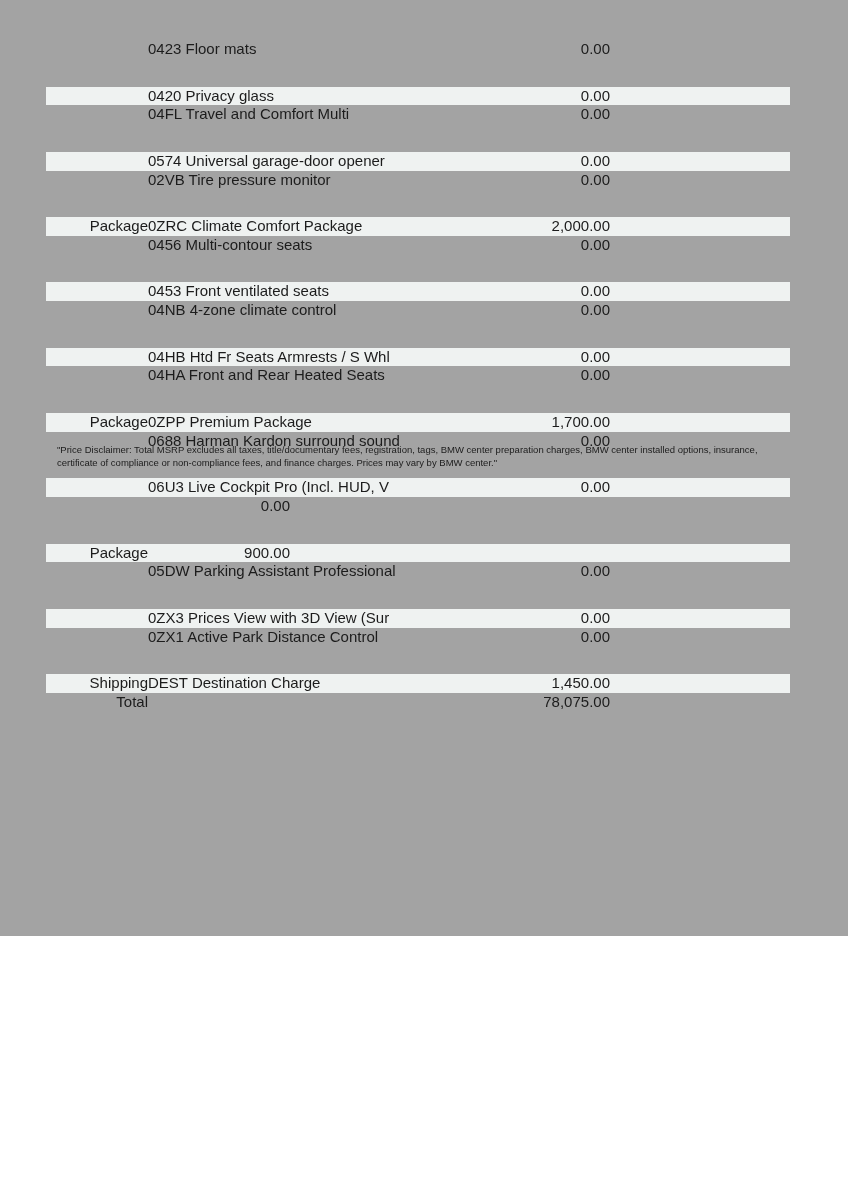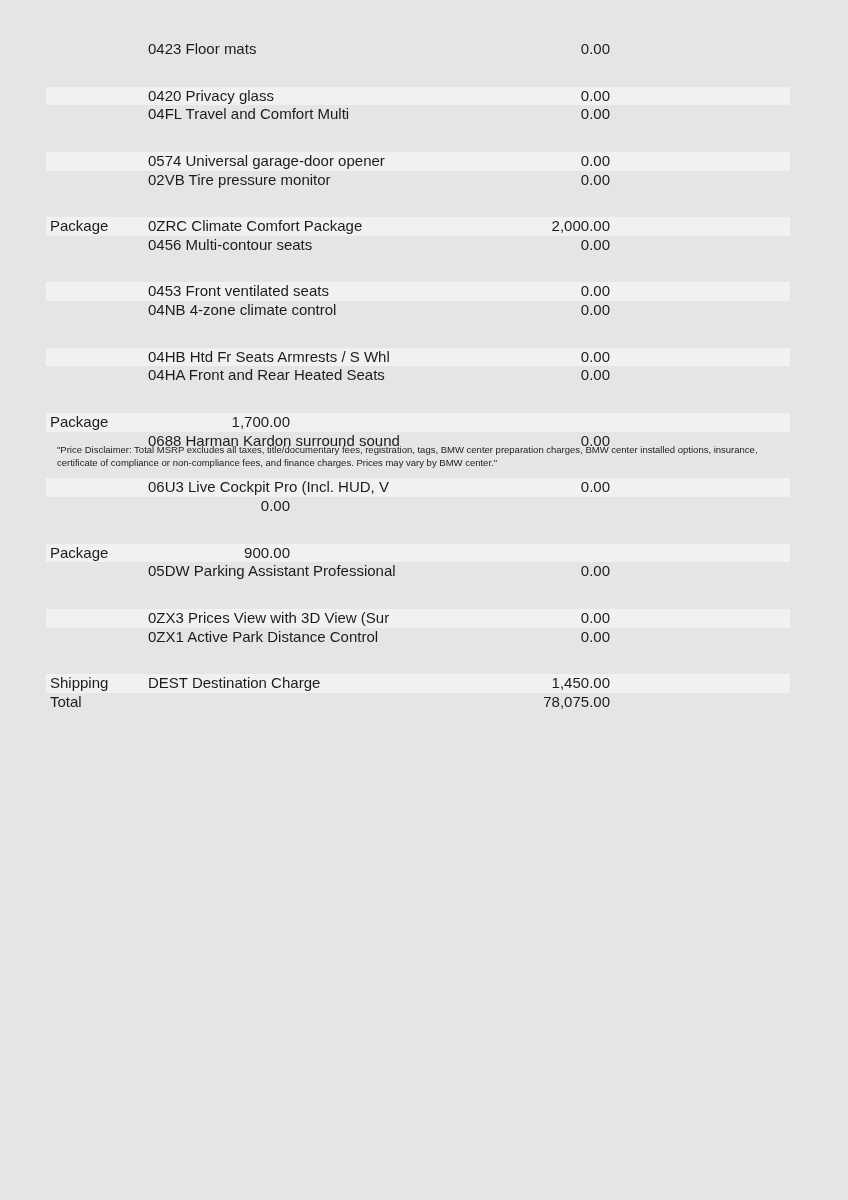--- a/index.html
+++ b/index.html
@@ -3,22 +3,22 @@
 <meta charset="utf-8">
 <style>
   html, body {
     margin: 0;
     padding: 0;
     background: #ffffff;
   }
   .sheet {
     position: relative;
     width: 848px;
-    height: 1200px;
-    background: #e5e5e5;
+    height: 936px;
+    background: #a3a3a3;
     font-family: "Liberation Sans", sans-serif;
     color: #1c1c1c;
     overflow: hidden;
   }
   .options-table {
     position: absolute;
     top: 40px;
     left: 46px;
     width: 744px;
   }
@@ -34,20 +34,21 @@
   .row.shaded {
     background: var(--shade, #eff2f1);
     margin-top: 28px;
   }
   .cell-cat {
     width: 102px;
     padding-left: 4px;
     box-sizing: border-box;
     flex: 0 0 auto;
     overflow: hidden;
+    text-align: right;
   }
   .cell-item {
     width: 320px;
     flex: 0 0 auto;
     overflow: hidden;
   }
   .cell-price {
     width: 142px;
     flex: 0 0 auto;
     text-align: right;
@@ -132,20 +133,21 @@
       <div class="cell-spacer"></div>
     </div>
       <div class="row">
       <div class="cell-cat"></div>
       <div class="cell-item">04HA Front and Rear Heated Seats</div>
       <div class="cell-price">0.00</div>
       <div class="cell-spacer"></div>
     </div>
       <div class="row shaded">
       <div class="cell-cat">Package</div>
+      <div class="cell-item">0ZPP Premium Package</div>
       <div class="cell-price">1,700.00</div>
       <div class="cell-spacer"></div>
     </div>
       <div class="row">
       <div class="cell-cat"></div>
       <div class="cell-item">0688 Harman Kardon surround sound</div>
       <div class="cell-price">0.00</div>
       <div class="cell-spacer"></div>
     </div>
       <div class="row shaded">

